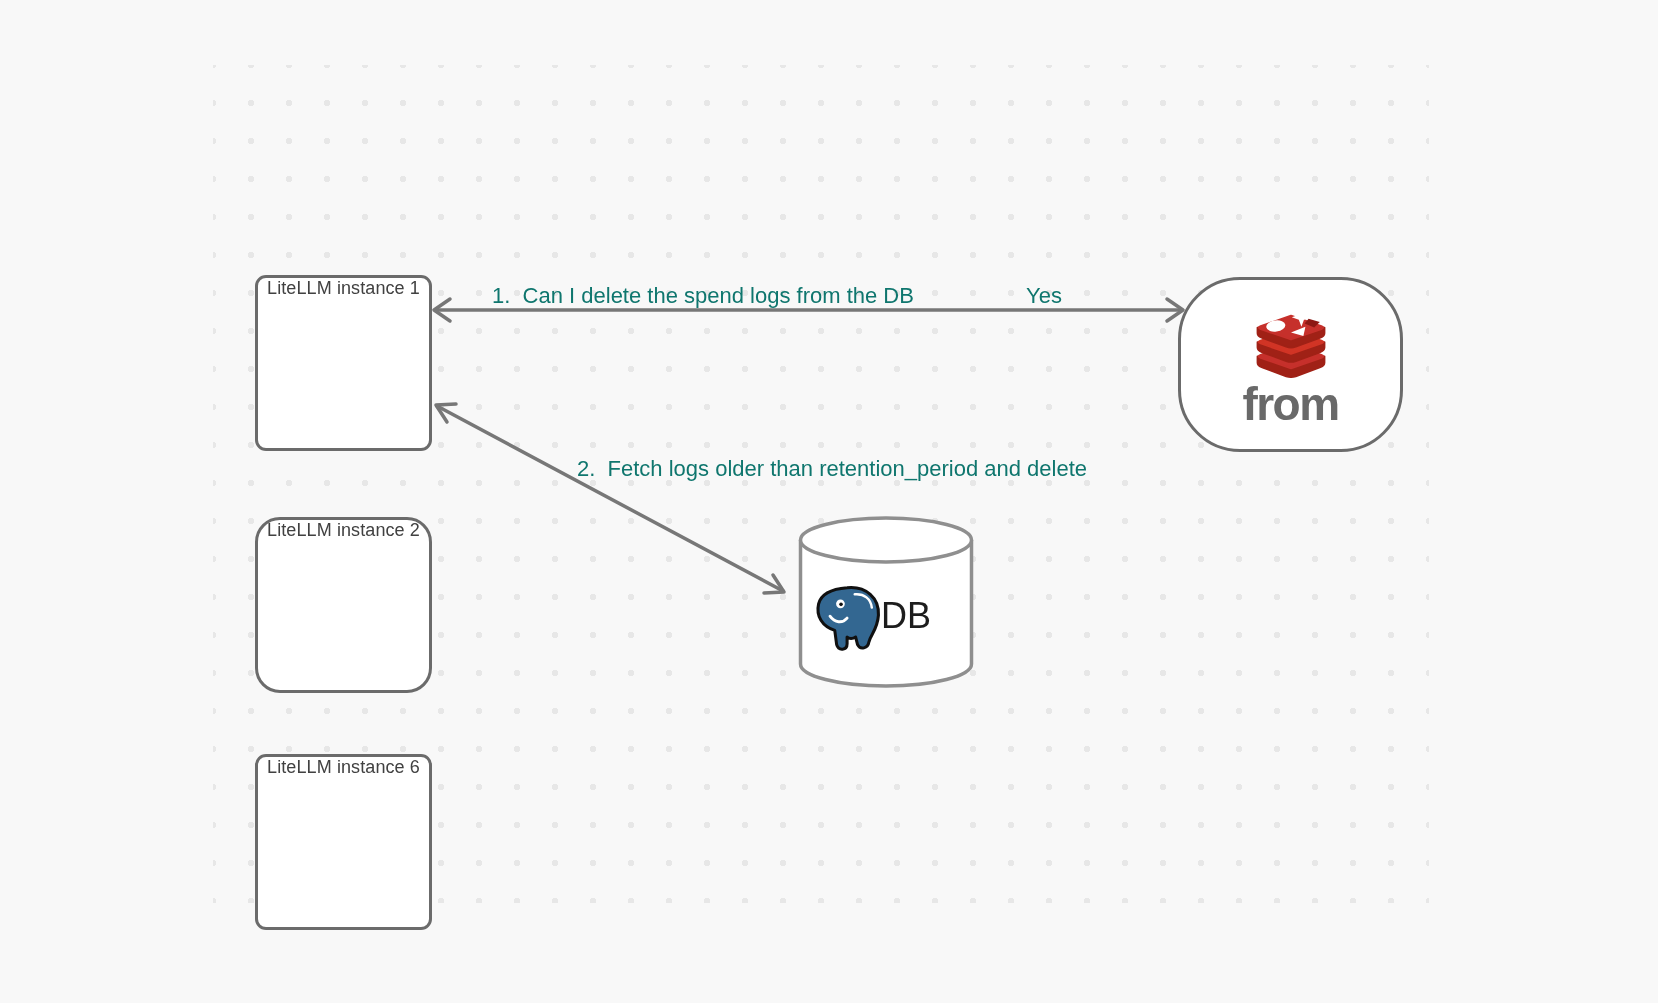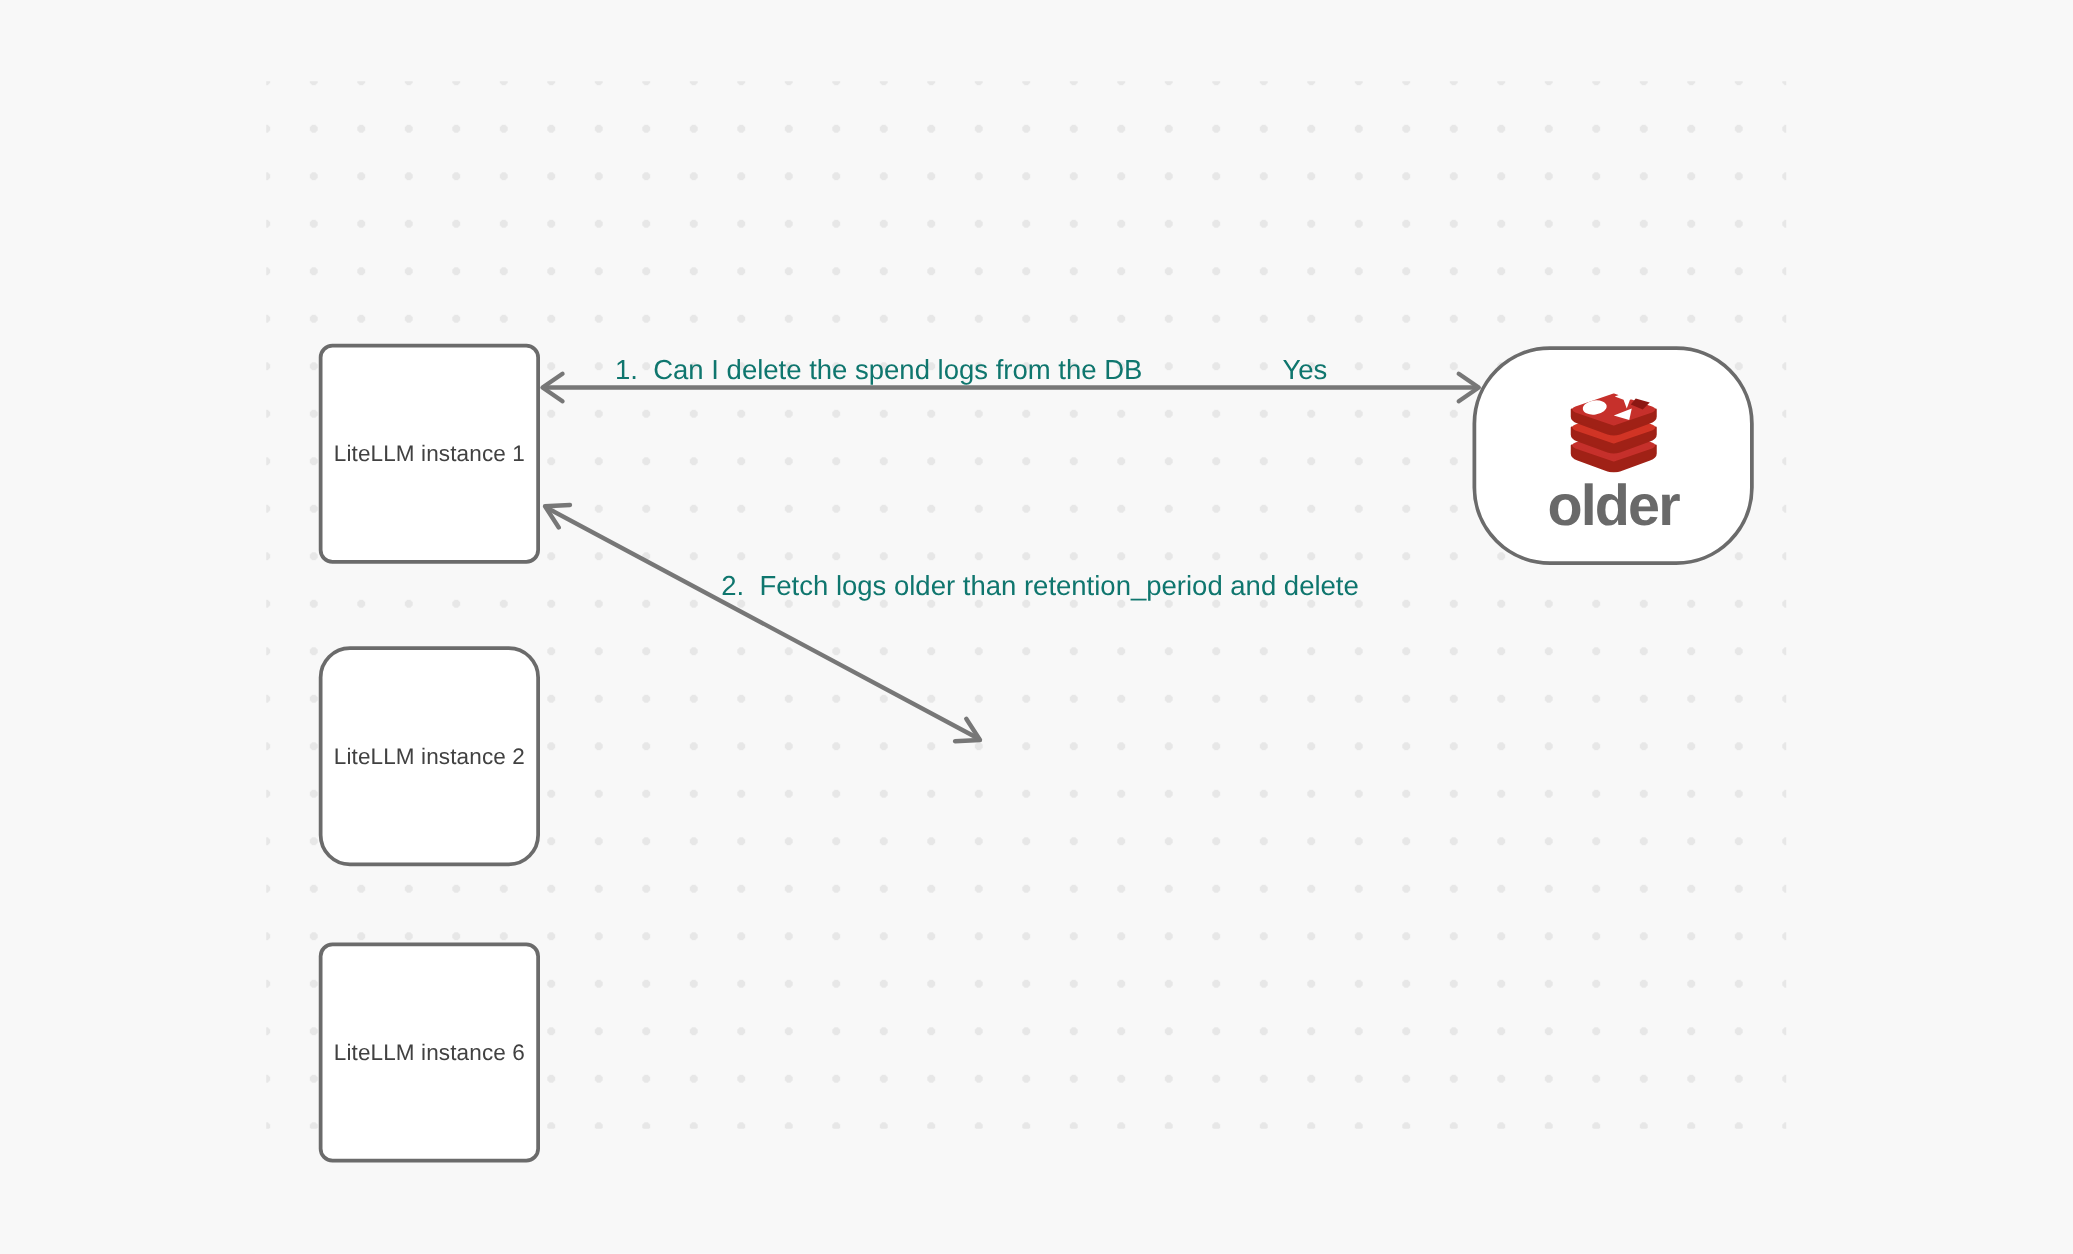--- a/index.html
+++ b/index.html
@@ -2,21 +2,21 @@
 <html><head>
 <meta charset="utf-8">
 <style>
   html,body{margin:0;padding:0;}
   body{font-family:"Liberation Sans",sans-serif;}
   #canvas{position:relative;width:1658px;height:1003px;background:#f8f8f8;overflow:hidden;}
   #dotgrid{position:absolute;left:213px;top:65px;width:1216px;height:838px;
     background-image:radial-gradient(circle,#e7e7e7 3.1px,transparent 3.2px);
     background-size:38px 38px;background-position:19px 19px;}
   .inst-box{position:absolute;left:255px;width:177px;height:176px;background:#ffffff;
-    border:3px solid #6b6b6b;border-radius:11px;display:flex;align-items:center;justify-content:center;
+    border:3px solid #6b6b6b;border-radius:11px;display:flex;justify-content:center;
     box-sizing:border-box;}
   .inst-label{font-size:18px;color:#414141;letter-spacing:0.1px;}
   #box1{top:275px;} #box2{top:517px;border-radius:25px;} #box3{top:754px;}
   #redis-node{position:absolute;left:1178px;top:277px;width:225px;height:175px;background:#ffffff;
     border:3.5px solid #6b6b6b;border-radius:62px;box-sizing:border-box;
     display:flex;flex-direction:column;align-items:center;justify-content:center;gap:6px;}
   #redis-wordmark{font-size:46px;font-weight:bold;color:#696969;letter-spacing:-1.5px;line-height:40px;}
   #edges{position:absolute;left:0;top:0;width:1658px;height:1003px;}
   .edge-label{position:absolute;font-size:22px;font-weight:normal;color:#0f766e;white-space:pre;line-height:24px;}
   #edge1-label{left:492px;top:284px;}
@@ -74,16 +74,31 @@
 
         <path d="M8,27 L8,34 Q8,38 14,40 L44,51 Q50,53 56,51 L86,40 Q92,38 92,34 L92,27 Z" fill="#a02116" stroke="#a02116" stroke-width="2"></path>
         <path d="M50,12 L88,25 Q93,27 88,29 L50,42 L12,29 Q7,27 12,25 Z" fill="#c6302b" stroke="#c6302b" stroke-width="2"></path>
       </g>
 
       <ellipse cx="31" cy="25" rx="12" ry="7" fill="#ffffff" transform="rotate(-8 31 25)"></ellipse>
       <path d="M63,2 L66.2,10.8 L75,14 L66.2,17.2 L63,26 L59.8,17.2 L51,14 L59.8,10.8 Z" fill="#ffffff"></path>
       <path d="M50,33 L68,26 L65.5,37.5 Z" fill="#ffffff"></path>
       <path d="M72,16 L86,20 L79,27 L67,22 Z" fill="#8c1813"></path>
     </svg>
-    <div id="redis-wordmark">older</div>
+    <div id="redis-wordmark">from</div>
   </div>
 
+  <div id="db-node">
+    <svg class="cyl" width="178" height="180" viewBox="0 0 178 180" xmlns="http://www.w3.org/2000/svg">
+      <path d="M3.5,26 V150 A85.5,22 0 0 0 174.5,150 V26 A85.5,22 0 0 0 3.5,26 Z" fill="#ffffff"></path>
+      <path d="M3.5,26 V150 A85.5,22 0 0 0 174.5,150 V26" fill="none" stroke="#8f8f8f" stroke-width="3.5"></path>
+      <ellipse cx="89" cy="26" rx="85.5" ry="22" fill="#ffffff" stroke="#8f8f8f" stroke-width="3.5"></ellipse>
+    </svg>
+    <svg id="pg-icon" width="76" height="70" viewBox="0 0 80 72" xmlns="http://www.w3.org/2000/svg">
+      <path d="M38,3 C58,1 72,14 71,32 C70,47 63,52 61,60 C60,67 52,69 49,63 L47,55 C44,57 40,57 38,55 L38,62 C38,69 29,70 27,63 L25,48 C12,44 5,33 8,20 C11,8 25,4 38,3 Z" fill="#336791" stroke="#101010" stroke-width="3.2" stroke-linejoin="round"></path>
+      <path d="M20,33 C25,40 33,41 38,35" fill="none" stroke="#ffffff" stroke-width="3" stroke-linecap="round"></path>
+      <path d="M46,10 C56,9 63,15 64,24" fill="none" stroke="#ffffff" stroke-width="2.6" stroke-linecap="round"></path>
+      <circle cx="31" cy="20" r="4.6" fill="#ffffff"></circle>
+      <circle cx="31.6" cy="20.6" r="1.9" fill="#101010"></circle>
+    </svg>
+    <div id="db-label">DB</div>
+  </div>
 </div>
 
 </body></html>

